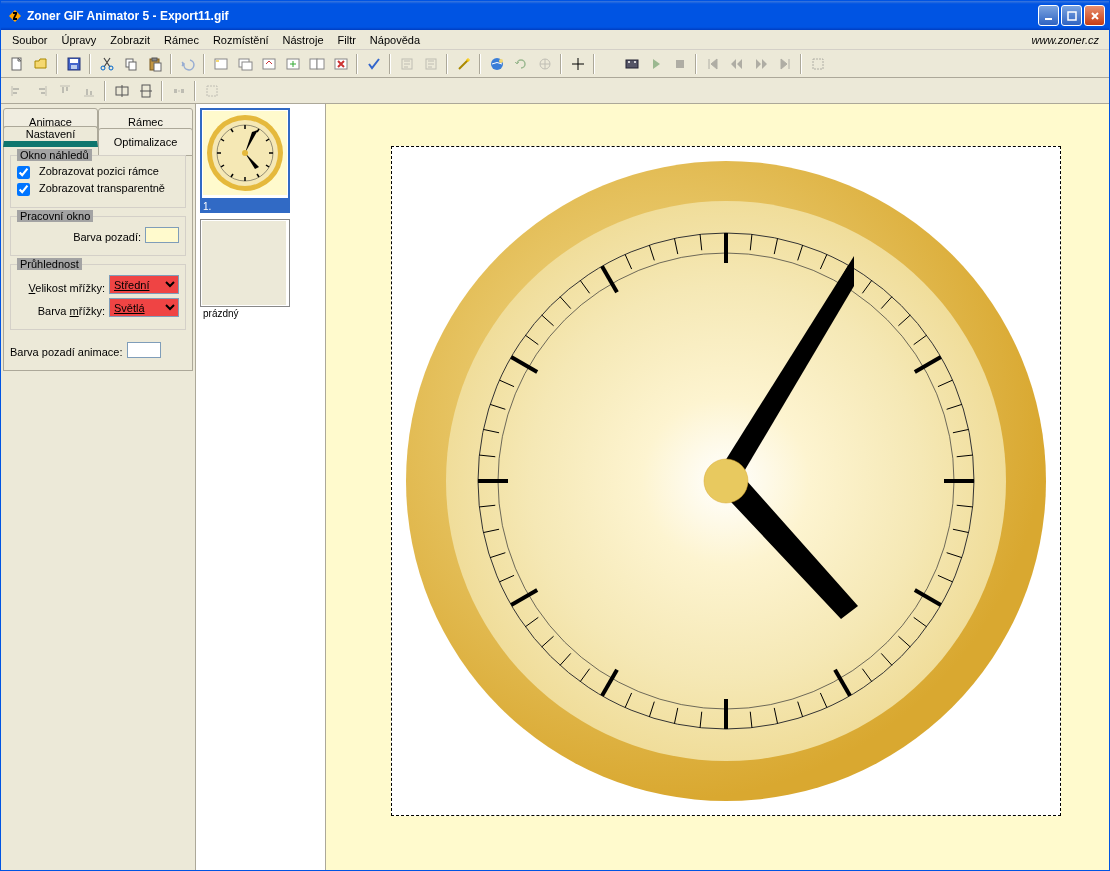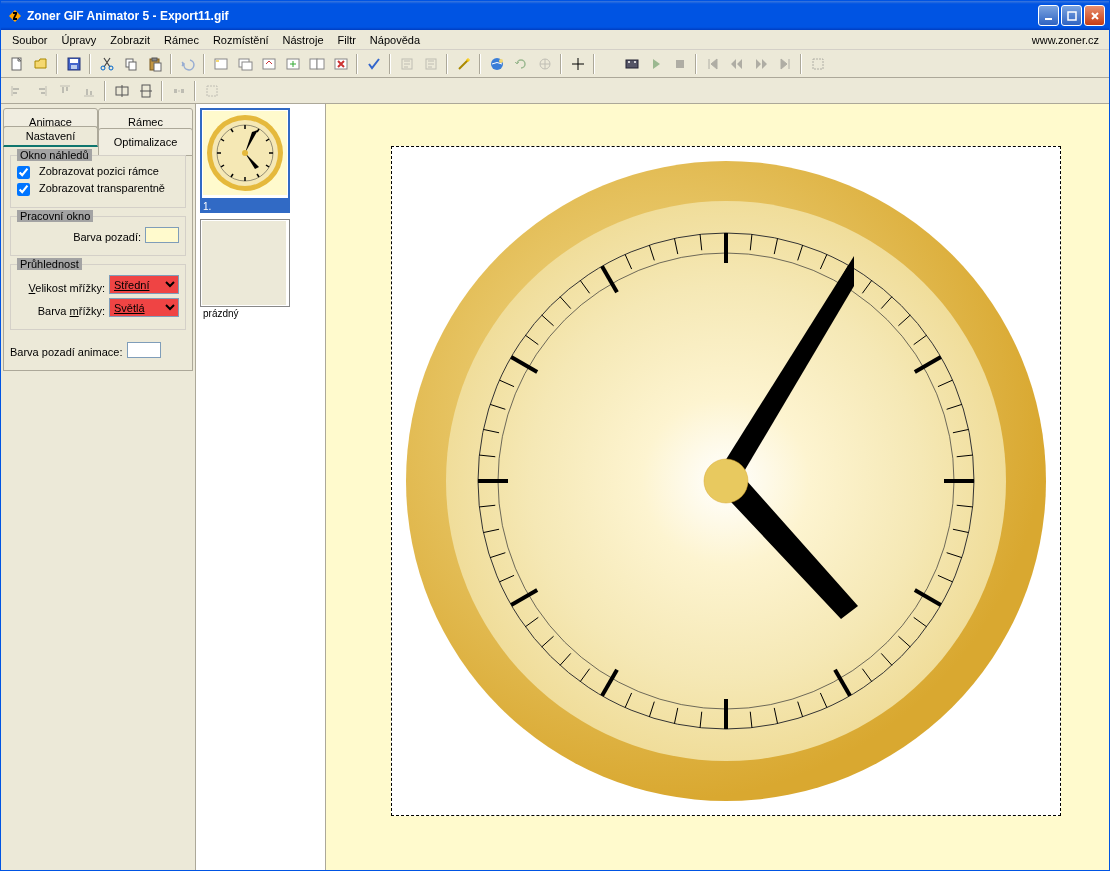--- a/index.html
+++ b/index.html
@@ -9,31 +9,31 @@
 .titlebar-icon { width: 16px; height: 16px; margin-right: 4px; margin-left: 2px; }
 .titlebar-text { font-weight: bold; font-size: 12px; flex: 1; }
 .win-btns { display: flex; gap: 2px; }
 .win-btn { width: 21px; height: 21px; border-radius: 3px; border: 1px solid white; display: flex; align-items: center; justify-content: center; color: white; font-weight: bold; cursor: pointer; }
 .win-min { background: linear-gradient(to bottom, #7ba4e0, #2f63c2); }
 .win-max { background: linear-gradient(to bottom, #7ba4e0, #2f63c2); }
 .win-close { background: linear-gradient(to bottom, #e88f6f, #c73c13); }
 .menubar { height: 20px; background: #ece9d8; display: flex; align-items: center; padding: 0 4px; border-bottom: 1px solid #d4d0c8; }
 .menu-item { padding: 2px 7px; cursor: pointer; }
 .menu-spacer { flex: 1; }
-.url-label { color: #000; padding-right: 6px; }
+.url-label { color: #000; padding-right: 6px; font-style: italic; }
 .toolbar { height: 28px; background: #ece9d8; display: flex; align-items: center; padding: 2px 4px; border-bottom: 1px solid #aca899; gap: 1px; }
 .toolbar2 { height: 26px; background: #ece9d8; display: flex; align-items: center; padding: 2px 4px; border-bottom: 1px solid #aca899; gap: 1px; }
 .tb-btn { width: 23px; height: 22px; display: flex; align-items: center; justify-content: center; cursor: pointer; border: 1px solid transparent; }
 .tb-btn.disabled { opacity: 0.45; cursor: default; }
 .tb-sep { width: 2px; height: 20px; border-left: 1px solid #aca899; border-right: 1px solid #fff; margin: 0 3px; }
 .content { flex: 1; display: flex; overflow: hidden; }
 .sidebar { width: 195px; background: #ece9d8; border-right: 1px solid #aca899; display: flex; flex-direction: column; padding: 2px; position: relative; }
 .tabs-row { display: flex; height: 21px; }
 .tab { flex: 1; height: 21px; border: 1px solid #aca899; background: #ece9d8; display: flex; align-items: center; justify-content: center; cursor: pointer; border-radius: 3px 3px 0 0; margin-right: 0px; position: relative; }
-.tab.active { background: #ece9d8; border-bottom: 2px solid #0f766e; z-index: 2; }
+.tab.active { background: #ece9d8; border-bottom: 6px solid #0f766e; z-index: 2; }
 .tab.inactive { background: #f0ede0; top: 2px; height: 28px; }
 .panel-body { border: 1px solid #aca899; border-top: none; padding: 8px 6px; background: #ece9d8; flex: 0 0 auto; }
 .fieldset { border: 1px solid #d4d0c8; padding: 6px 6px 8px 6px; margin-bottom: 8px; position: relative; }
 .fieldset-title { position: absolute; top: -7px; left: 6px; background: #a3a3a3; padding: 0 3px; }
 .check-row { display: flex; align-items: flex-start; gap: 9px; margin: 3px 0; }
 .check-row input { margin-top: 1px; }
 .form-row { display: flex; align-items: flex-end; justify-content: flex-end; gap: 4px; margin: 4px 0; }
 .form-row label { text-align: right; }
 select { height: 19px; border: 1px solid #7f9db9; background: #ef4444; font-size: 11px; width: 70px; text-decoration: underline; }
 .color-swatch { width: 34px; height: 16px; border: 1px solid #7f9db9; background: #fffacd; display: inline-block; }

